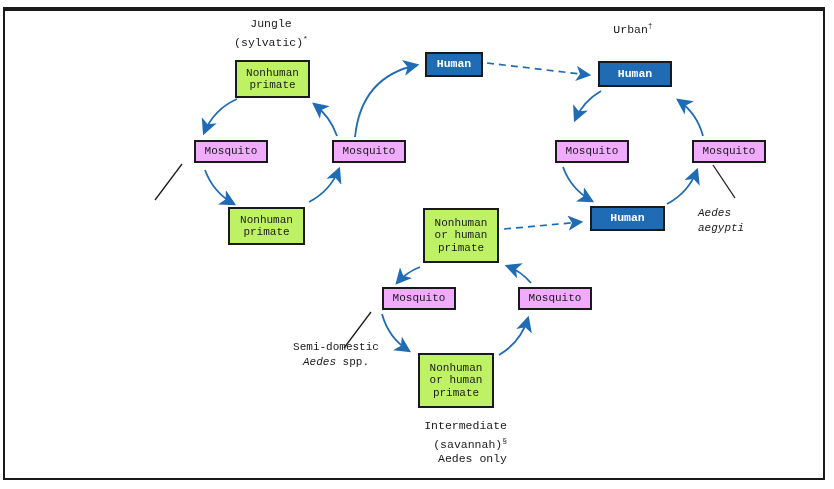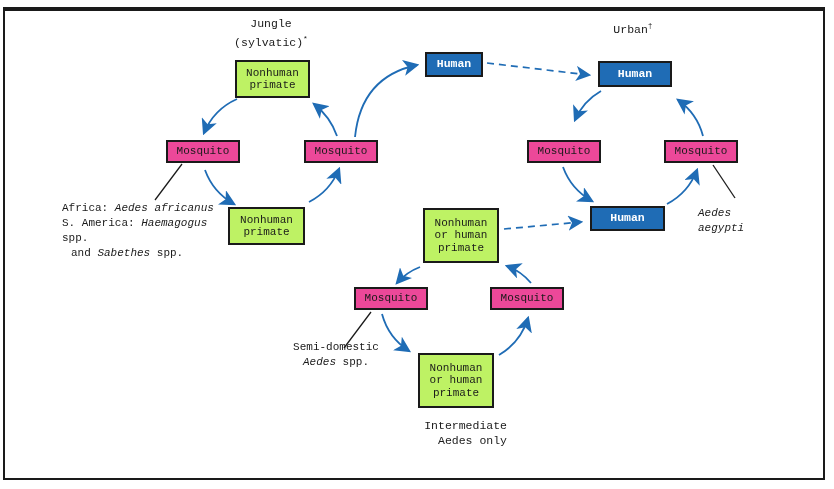--- a/index.html
+++ b/index.html
@@ -5,21 +5,21 @@
   html,body{margin:0;padding:0;background:#fff;}
   .stage{position:relative;width:834px;height:489px;background:#fff;overflow:hidden;
          font-family:Liberation Mono, monospace;color:#1a1a1a;}
   .frame{position:absolute;left:3px;top:7px;width:822px;height:473px;
          border:2px solid #1a1a1a;border-top-width:4px;box-sizing:border-box;}
   svg.wires{position:absolute;left:0;top:0;width:834px;height:489px;}
   .box{position:absolute;display:flex;align-items:center;justify-content:center;
        text-align:center;font-size:11px;line-height:12.5px;
        border:2px solid #1a1a1a;box-sizing:border-box;}
   .primate{background:#bef264;}
-  .mosquito{background:#ec4899;}
+  .mosquito{background:#f0abfc;margin-left:28px;}
   .human{background:#1F6CB5;color:#fff;font-weight:bold;border-width:2.5px;font-size:11.5px;}
   .lbl{position:absolute;text-align:center;font-size:11.5px;line-height:14.5px;}
   .ann{position:absolute;font-size:11px;line-height:15px;}
   .ann.center{text-align:center;}
   .it{font-style:italic;}
   sup{font-size:8px;}
   .indent{padding-left:9px;}
 </style>
 </head>
 <body>
@@ -73,20 +73,21 @@
     <div>Jungle</div>
     <div><span>(sylvatic)</span><sup>*</sup></div>
   </div>
 
   <div class="lbl" style="left:593px;top:19px;width:80px;">
     <span>Urban</span><sup>†</sup>
   </div>
 
   <div class="lbl" style="left:407px;top:419px;width:100px;text-align:right;">
     <div>Intermediate</div>
+    <div><span>(savannah)</span><sup>§</sup></div>
     <div>Aedes only</div>
   </div>
 
   <div class="box primate" style="left:235px;top:60px;width:75px;height:38px;">
     <span>Nonhuman primate</span>
   </div>
   <div class="box mosquito" style="left:166px;top:140px;width:74px;height:23px;">
     <span>Mosquito</span>
   </div>
   <div class="box mosquito" style="left:304px;top:140px;width:74px;height:23px;">
@@ -119,25 +120,20 @@
   <div class="box mosquito" style="left:354px;top:287px;width:74px;height:23px;">
     <span>Mosquito</span>
   </div>
   <div class="box mosquito" style="left:490px;top:287px;width:74px;height:23px;">
     <span>Mosquito</span>
   </div>
   <div class="box primate" style="left:418px;top:353px;width:76px;height:55px;">
     <span>Nonhuman or human primate</span>
   </div>
 
-  <div class="ann" style="left:62px;top:201px;width:175px;">
-    <div><span>Africa: </span><span class="it">Aedes africanus</span></div>
-    <div><span>S. America: </span><span class="it">Haemagogus</span><span> spp.</span></div>
-    <div class="indent"><span>and </span><span class="it">Sabethes</span><span> spp.</span></div>
-  </div>
 
   <div class="ann center" style="left:288px;top:340px;width:96px;">
     <div>Semi-domestic</div>
     <div><span class="it">Aedes</span><span> spp.</span></div>
   </div>
 
   <div class="ann it" style="left:698px;top:206px;width:84px;">
     <span>Aedes aegypti</span>
   </div>
 

